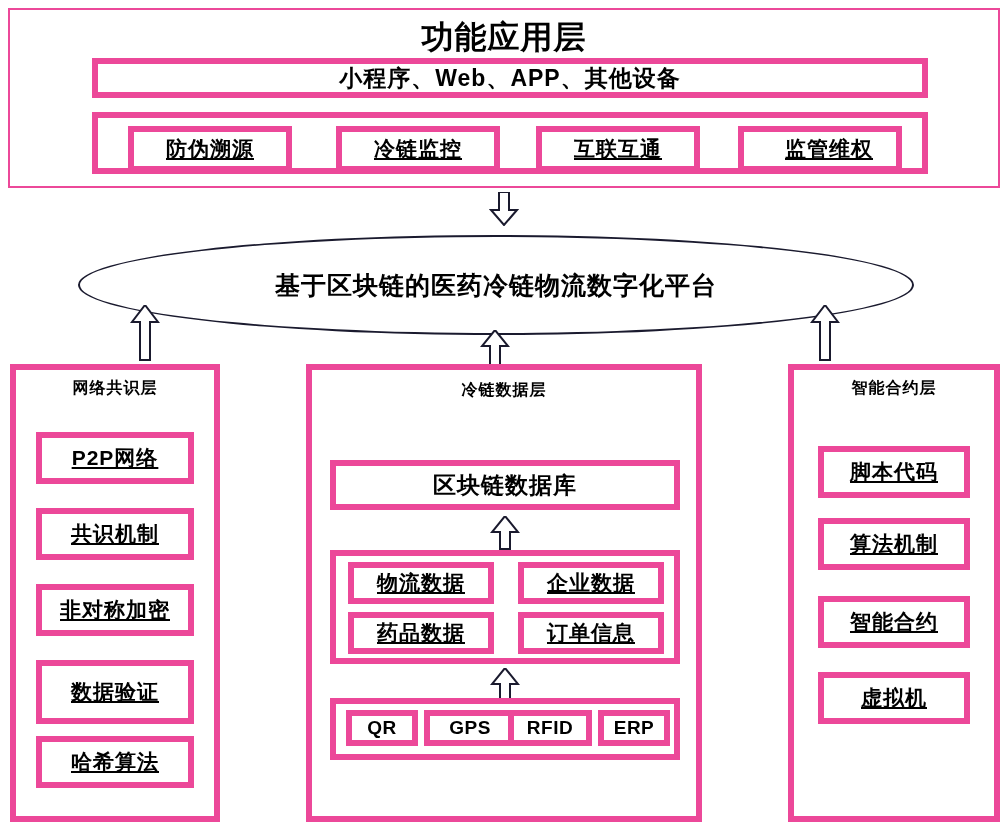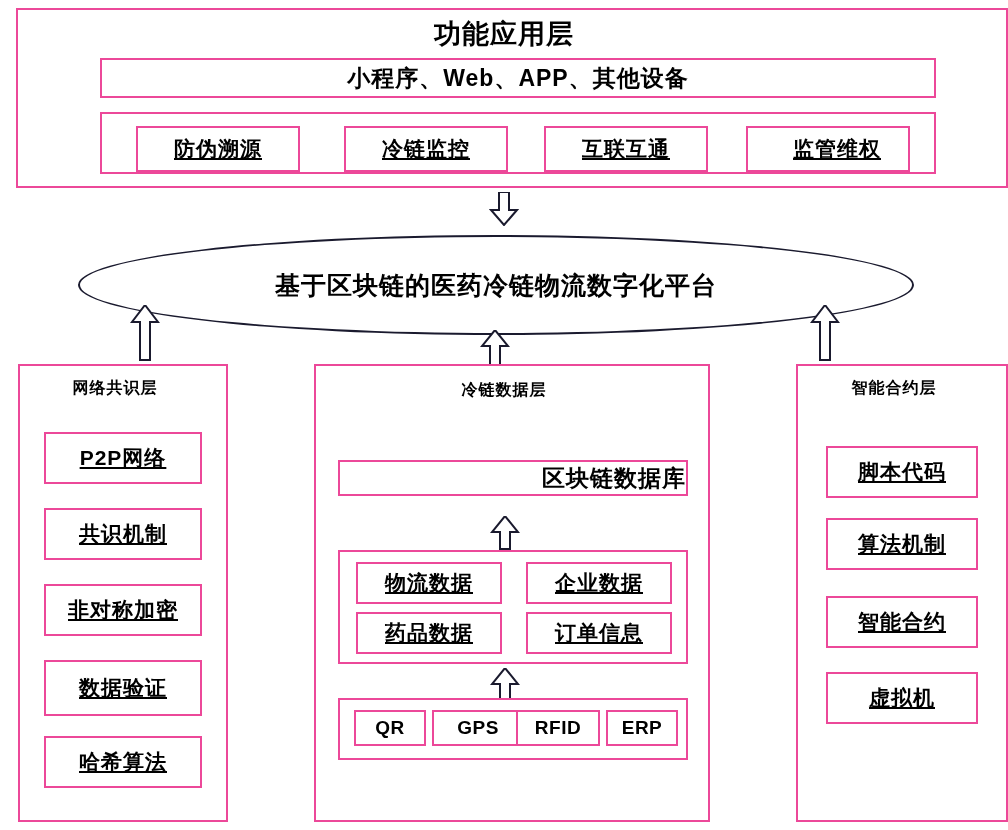--- a/index.html
+++ b/index.html
@@ -15,27 +15,26 @@
     position: relative;
     width: 1008px;
     height: 830px;
     overflow: hidden;
     background: #ffffff;
   }
 
   .box {
     position: absolute;
     box-sizing: border-box;
-    border: 2px solid #ec4899;
+    border: 6px solid #ec4899;
     background: #ffffff;
     display: flex;
     align-items: center;
     justify-content: center;
     text-align: center;
-    margin-left: 8px;
   }
 
   .layer-title {
     position: absolute;
     text-align: center;
     font-size: 16px;
     font-weight: bold;
     letter-spacing: 1px;
   }
 
@@ -81,21 +80,21 @@
     display: block;
   }
 </style>
 </head>
 <body>
 
 <div id="canvas">
 
   <div class="box" style="left:8px; top:8px; width:992px; height:180px; border-width:2px; display:block;">
   </div>
-  <div class="layer-title" style="left:8px; top:16px; width:992px; font-size:27px;">功能应用层</div>
+  <div class="layer-title" style="left:8px; top:16px; width:992px; font-size:32px;">功能应用层</div>
 
   <div class="box" style="left:92px; top:58px; width:836px; height:40px;">
     <span class="wide-label">小程序、Web、APP、其他设备</span>
   </div>
 
   <div class="box" style="left:92px; top:112px; width:836px; height:62px;"></div>
 
   <div class="box" style="left:128px; top:126px; width:164px; height:46px;">
     <span class="item-label">防伪溯源</span>
   </div>
@@ -142,31 +141,31 @@
 
   <div class="box" style="left:36px; top:432px; width:158px; height:52px;">
     <span class="item-label">P2P网络</span>
   </div>
   <div class="box" style="left:36px; top:508px; width:158px; height:52px;">
     <span class="item-label">共识机制</span>
   </div>
   <div class="box" style="left:36px; top:584px; width:158px; height:52px;">
     <span class="item-label">非对称加密</span>
   </div>
-  <div class="box" style="left:36px; top:660px; width:158px; height:56px;">
+  <div class="box" style="left:36px; top:660px; width:158px; height:64px;">
     <span class="item-label">数据验证</span>
   </div>
   <div class="box" style="left:36px; top:736px; width:158px; height:52px;">
     <span class="item-label">哈希算法</span>
   </div>
 
   <div class="box" style="left:306px; top:364px; width:396px; height:458px; display:block;"></div>
   <div class="layer-title" style="left:306px; top:380px; width:396px;">冷链数据层</div>
 
-  <div class="box" style="left:330px; top:460px; width:350px; height:36px;justify-content:flex-end;">
+  <div class="box" style="left:330px; top:460px; width:350px; height:50px;">
     <span class="wide-label">区块链数据库</span>
   </div>
 
   <div class="arrow" style="left:490px; top:516px; width:30px; height:34px;">
     <svg width="30" height="34" viewBox="0 0 30 34">
       <polygon points="15,0 28,16 20,16 20,33 10,33 10,16 2,16" fill="#ffffff" stroke="#1a1a2e" stroke-width="2"></polygon>
     </svg>
   </div>
 
   <div class="box" style="left:330px; top:550px; width:350px; height:114px;"></div>

